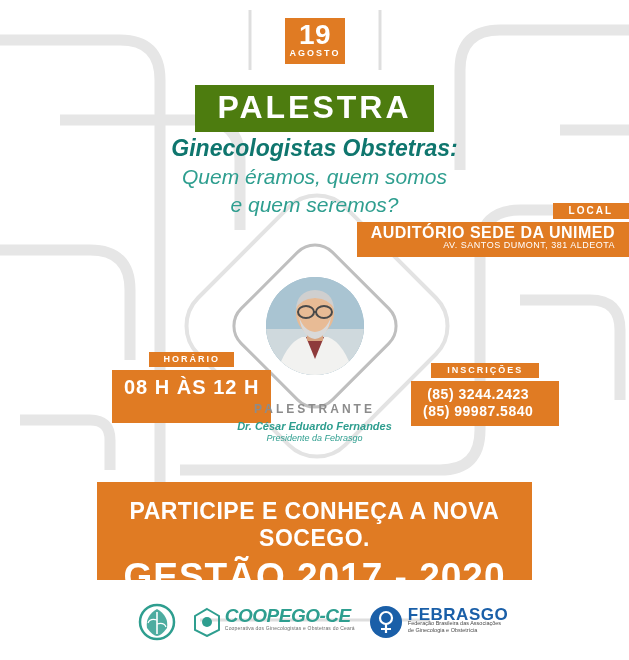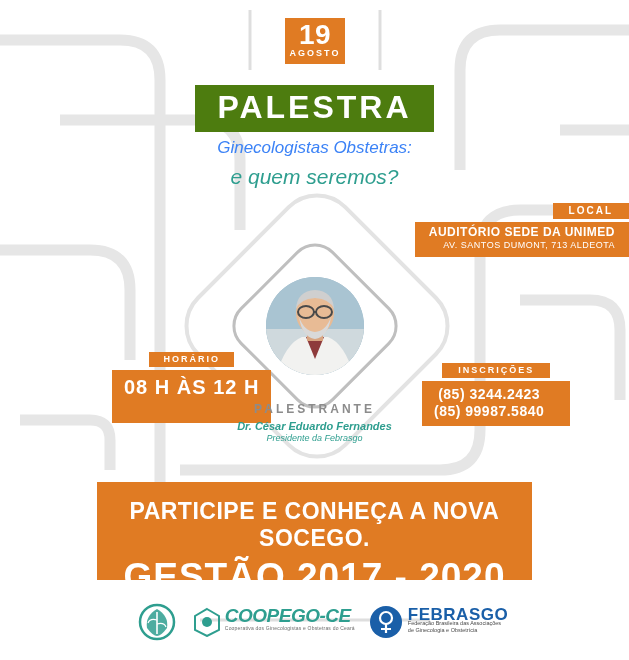--- a/index.html
+++ b/index.html
@@ -80,24 +80,24 @@
   
   .subtitle {
     position: absolute;
     left: 0;
     top: 133px;
     width: 629px;
     text-align: center;
     z-index: 4;
   }
   .subtitle .line1 {
-    color: #3b82f6;
-    font-size: 17px;
+    color: #0f766e;
+    font-size: 23px;
     font-style: italic;
-    font-weight: normal;
+    font-weight: bold;
     line-height: 30px;
   }
   .subtitle .line2, .subtitle .line3 {
     color: #2e9e8f;
     font-size: 21px;
     font-style: italic;
     line-height: 28px;
   }
   
   .local-wrap {
@@ -119,21 +119,21 @@
   }
   .local-box {
     margin: 3px auto 0 auto;
     display: inline-block;
     background: #e07b23;
     color: #ffffff;
     padding: 4px 14px 5px 14px;
     line-height: 13px;
   }
   .local-box .l1 {
-    font-size: 12px;
+    font-size: 16px;
     font-weight: bold;
     letter-spacing: 0.5px;
   }
   .local-box .l2 {
     font-size: 9px;
     letter-spacing: 0.5px;
   }
   
   .photo-frame {
     position: absolute;
@@ -183,21 +183,21 @@
     background: #e07b23;
     color: #ffffff;
     font-size: 20px;
     font-weight: bold;
     letter-spacing: 1px;
     padding: 6px 12px 24px 12px;
   }
   
   .inscricoes {
     position: absolute;
-    left: 422px;
+    left: 411px;
     top: 359px;
     z-index: 4;
     text-align: center;
   }
   .inscricoes .lbl {
     display: inline-block;
     background: #e07b23;
     color: #ffffff;
     font-size: 9px;
     font-weight: bold;
@@ -346,28 +346,29 @@
   </div>
 
   <div class="palestra-tick-l"></div>
   <div class="palestra-tick-r"></div>
   <div class="palestra-wrap">
     <span class="palestra">PALESTRA</span>
   </div>
 
   <div class="subtitle">
     <div class="line1">Ginecologistas Obstetras:</div>
+    <div class="line2">Quem éramos, quem somos</div>
     <div class="line3">e quem seremos?</div>
   </div>
 
   <div class="local-wrap">
     <div><span class="local-label">LOCAL</span></div>
     <div class="local-box">
       <div class="l1">AUDITÓRIO SEDE DA UNIMED</div>
-      <div class="l2">AV. SANTOS DUMONT, 713 ALDEOTA</div>
+      <div class="l2">AV. SANTOS DUMONT, 381 ALDEOTA</div>
     </div>
   </div>
 
   <div class="photo-frame">
     <div class="diamond-outline"></div>
     <div class="photo-circle">
       <svg class="photo-svg" width="98" height="98" viewBox="0 0 98 98" xmlns="http://www.w3.org/2000/svg">
         <rect x="0" y="0" width="98" height="98" fill="#a9c4d2"></rect>
         <rect x="0" y="52" width="98" height="46" fill="#cfd9dd"></rect>
 

